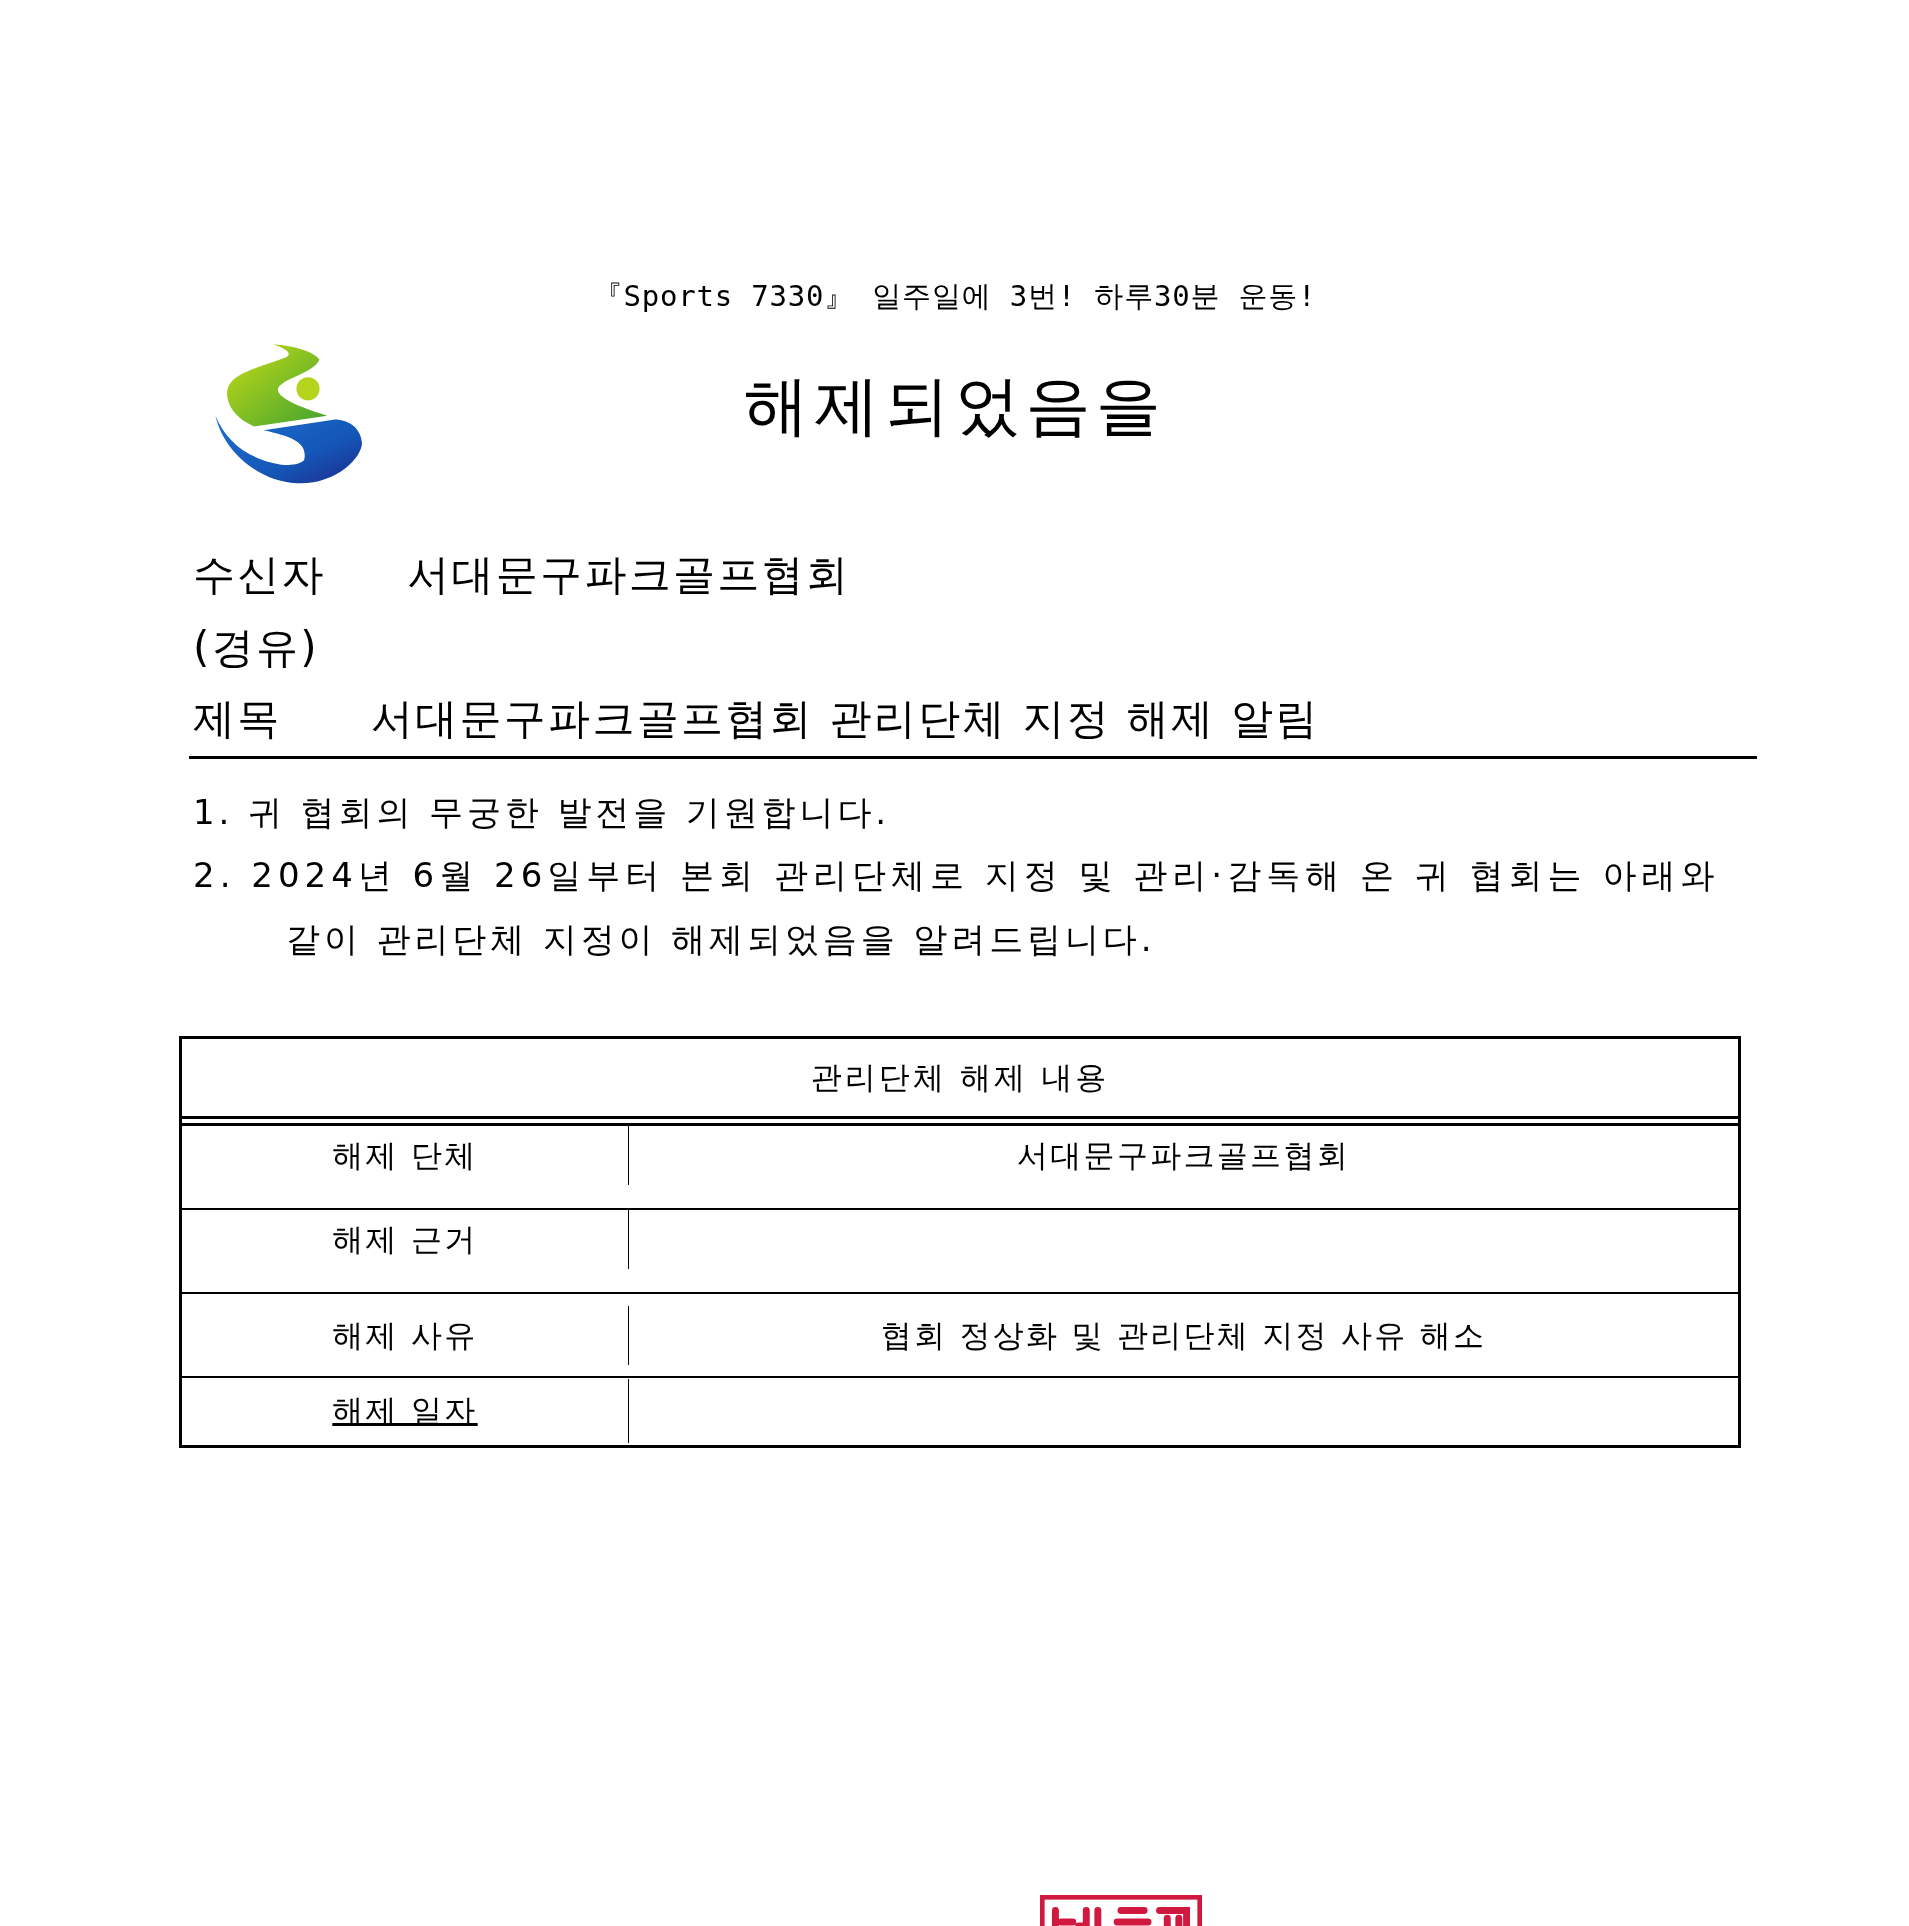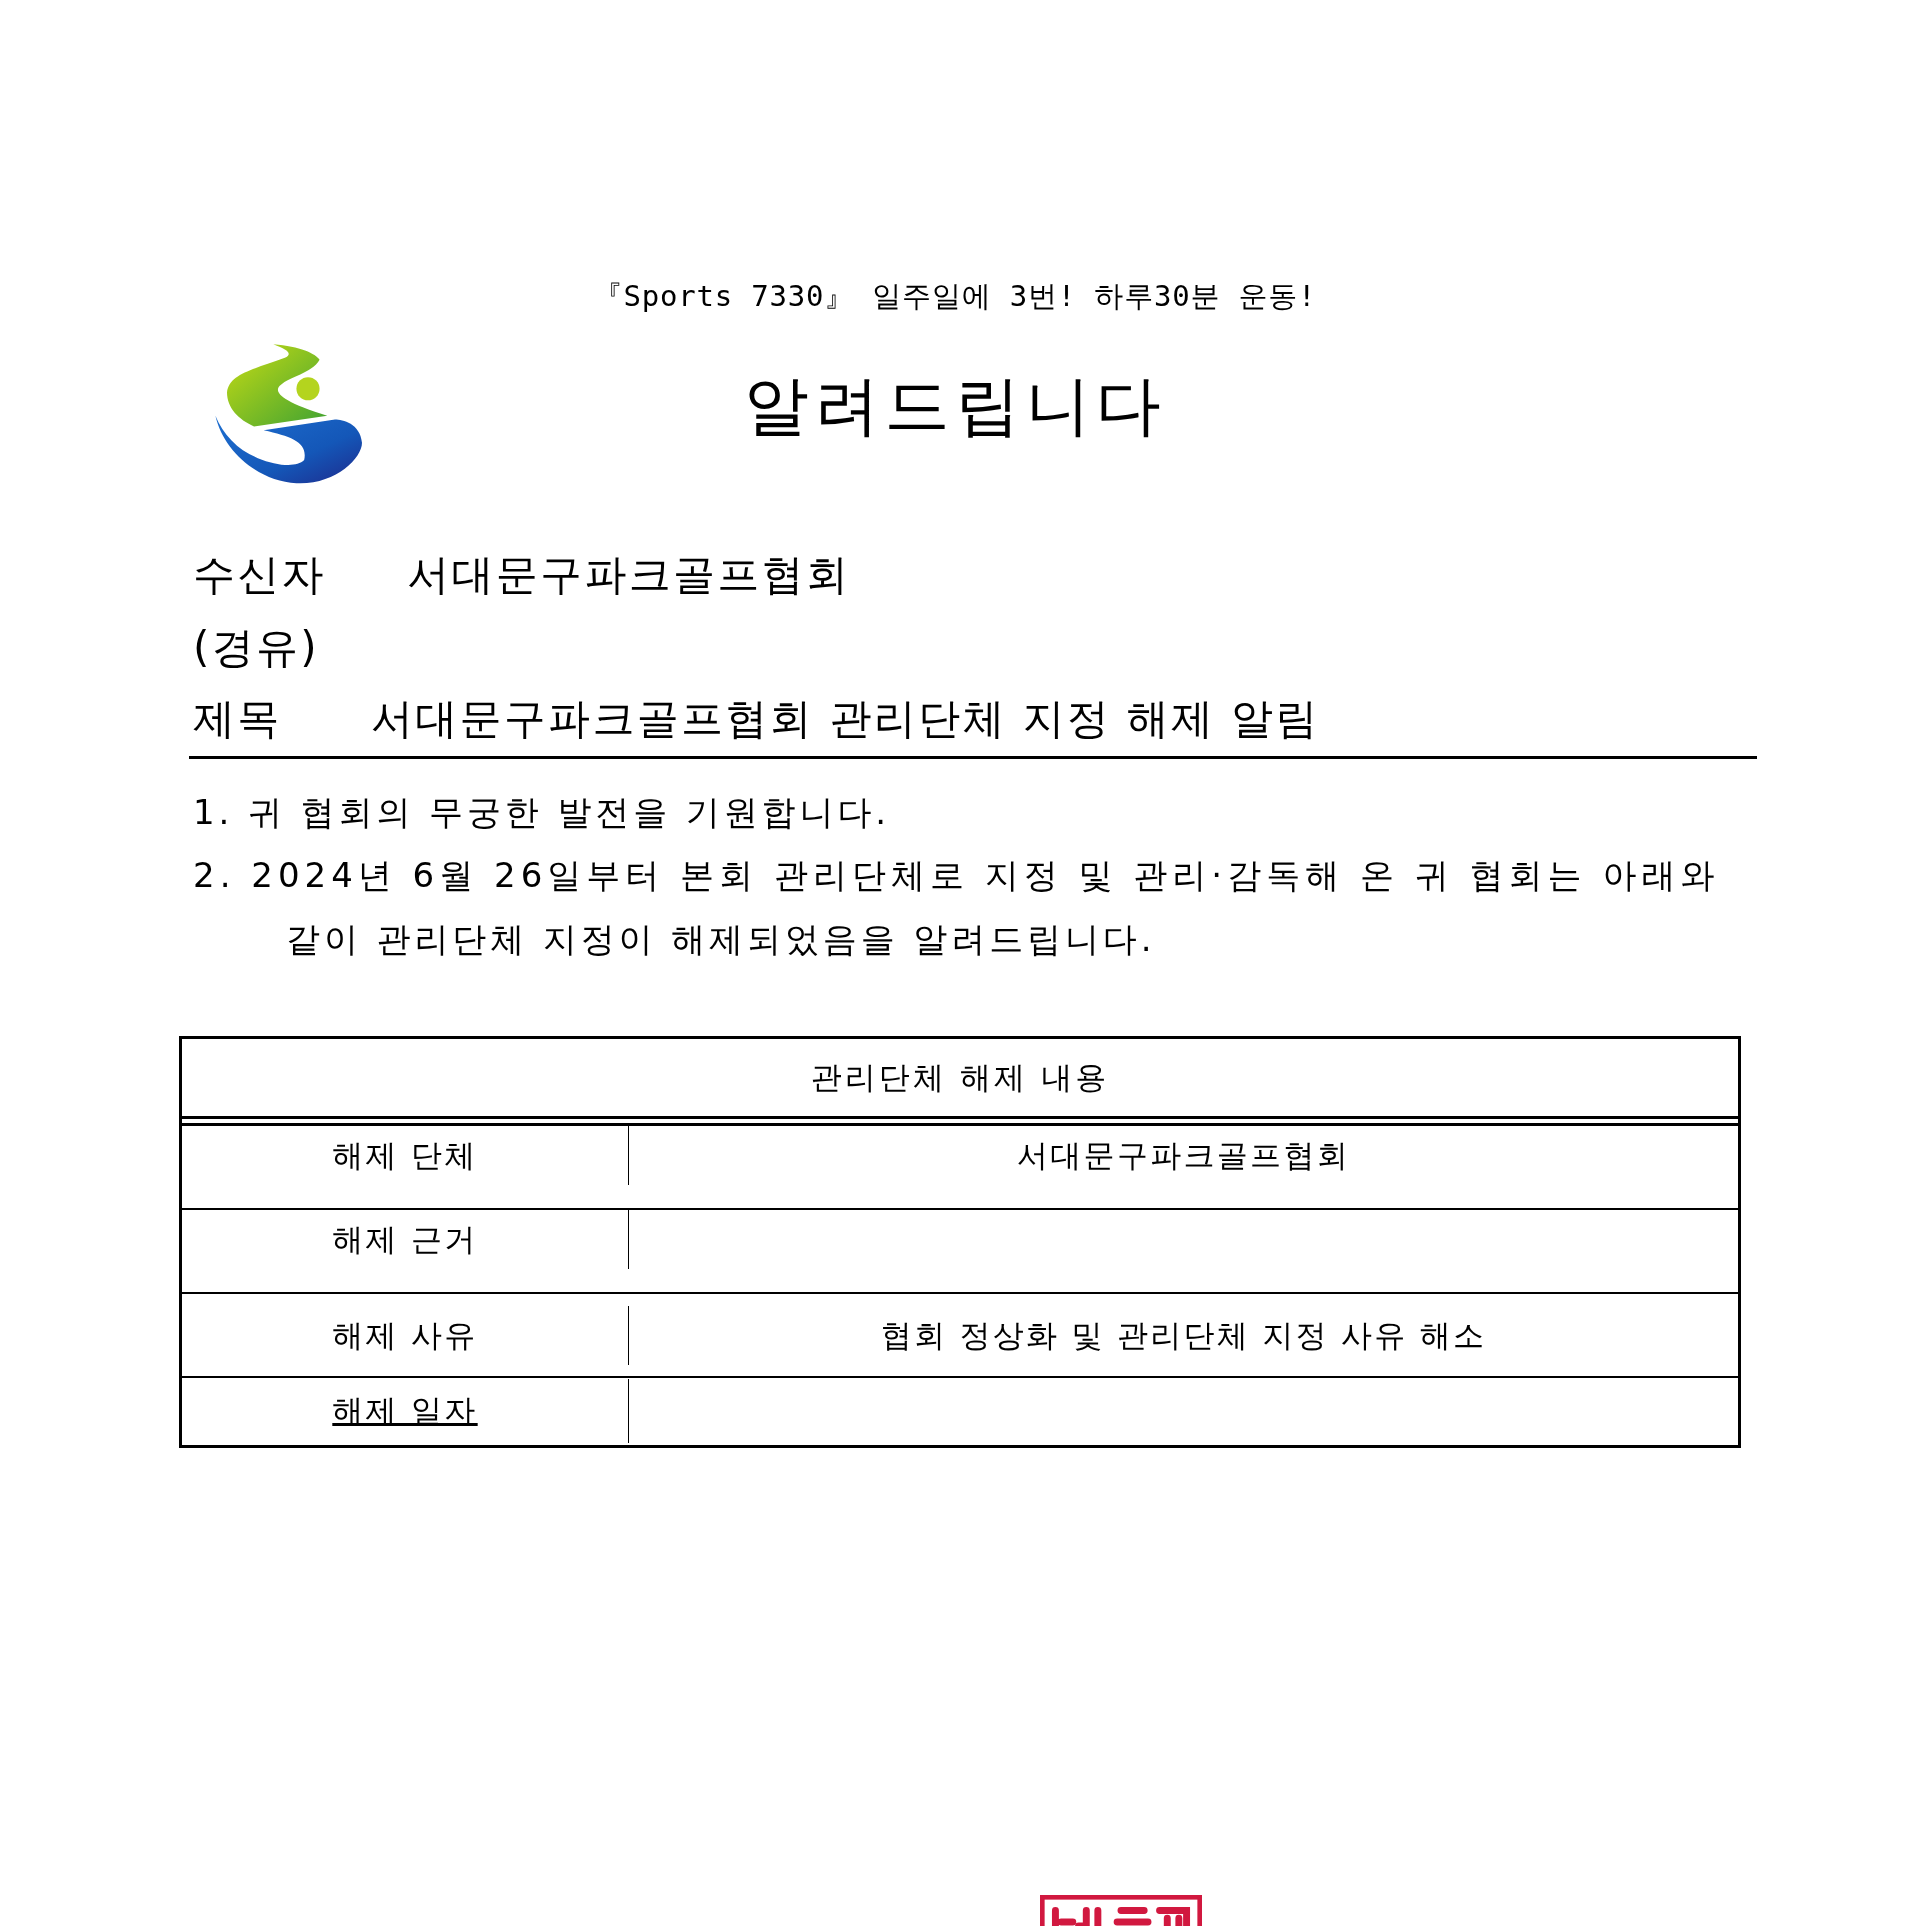--- a/index.html
+++ b/index.html
@@ -40,21 +40,21 @@
         <stop offset="0.6" stop-color="#1457b8"></stop>
         <stop offset="1" stop-color="#1e2a8c"></stop>
       </linearGradient>
     </defs>
     <path d="M190 45 C260 50 300 70 310 85 C290 120 230 130 210 150 C190 165 200 190 330 230 L140 258 C100 240 70 210 70 170 C75 120 140 110 220 80 C240 70 230 60 190 45 Z" fill="url(#gGreen)"></path>
     <circle cx="280" cy="160" r="30" fill="#b4d41e"></circle>
     <path d="M40 230 C60 320 150 400 250 405 C350 410 420 340 420 300 C415 250 370 240 350 240 L165 268 C240 285 280 300 270 345 C250 365 200 360 150 340 C100 320 60 280 40 230 Z" fill="url(#gBlue)"></path>
   </svg>
 </div>
 
-<div class="abs org-title">알려드립니다</div>
+<div class="abs org-title">해제되었음을</div>
 
 <div class="abs hdr-row" style="top:547px;">
   <span>수신자</span>
   <span style="display:inline-block;width:50px;"></span>
   <span>서대문구파크골프협회</span>
 </div>
 
 <div class="abs hdr-row" style="top:620px;">
   <span>(경유)</span>
 </div>

